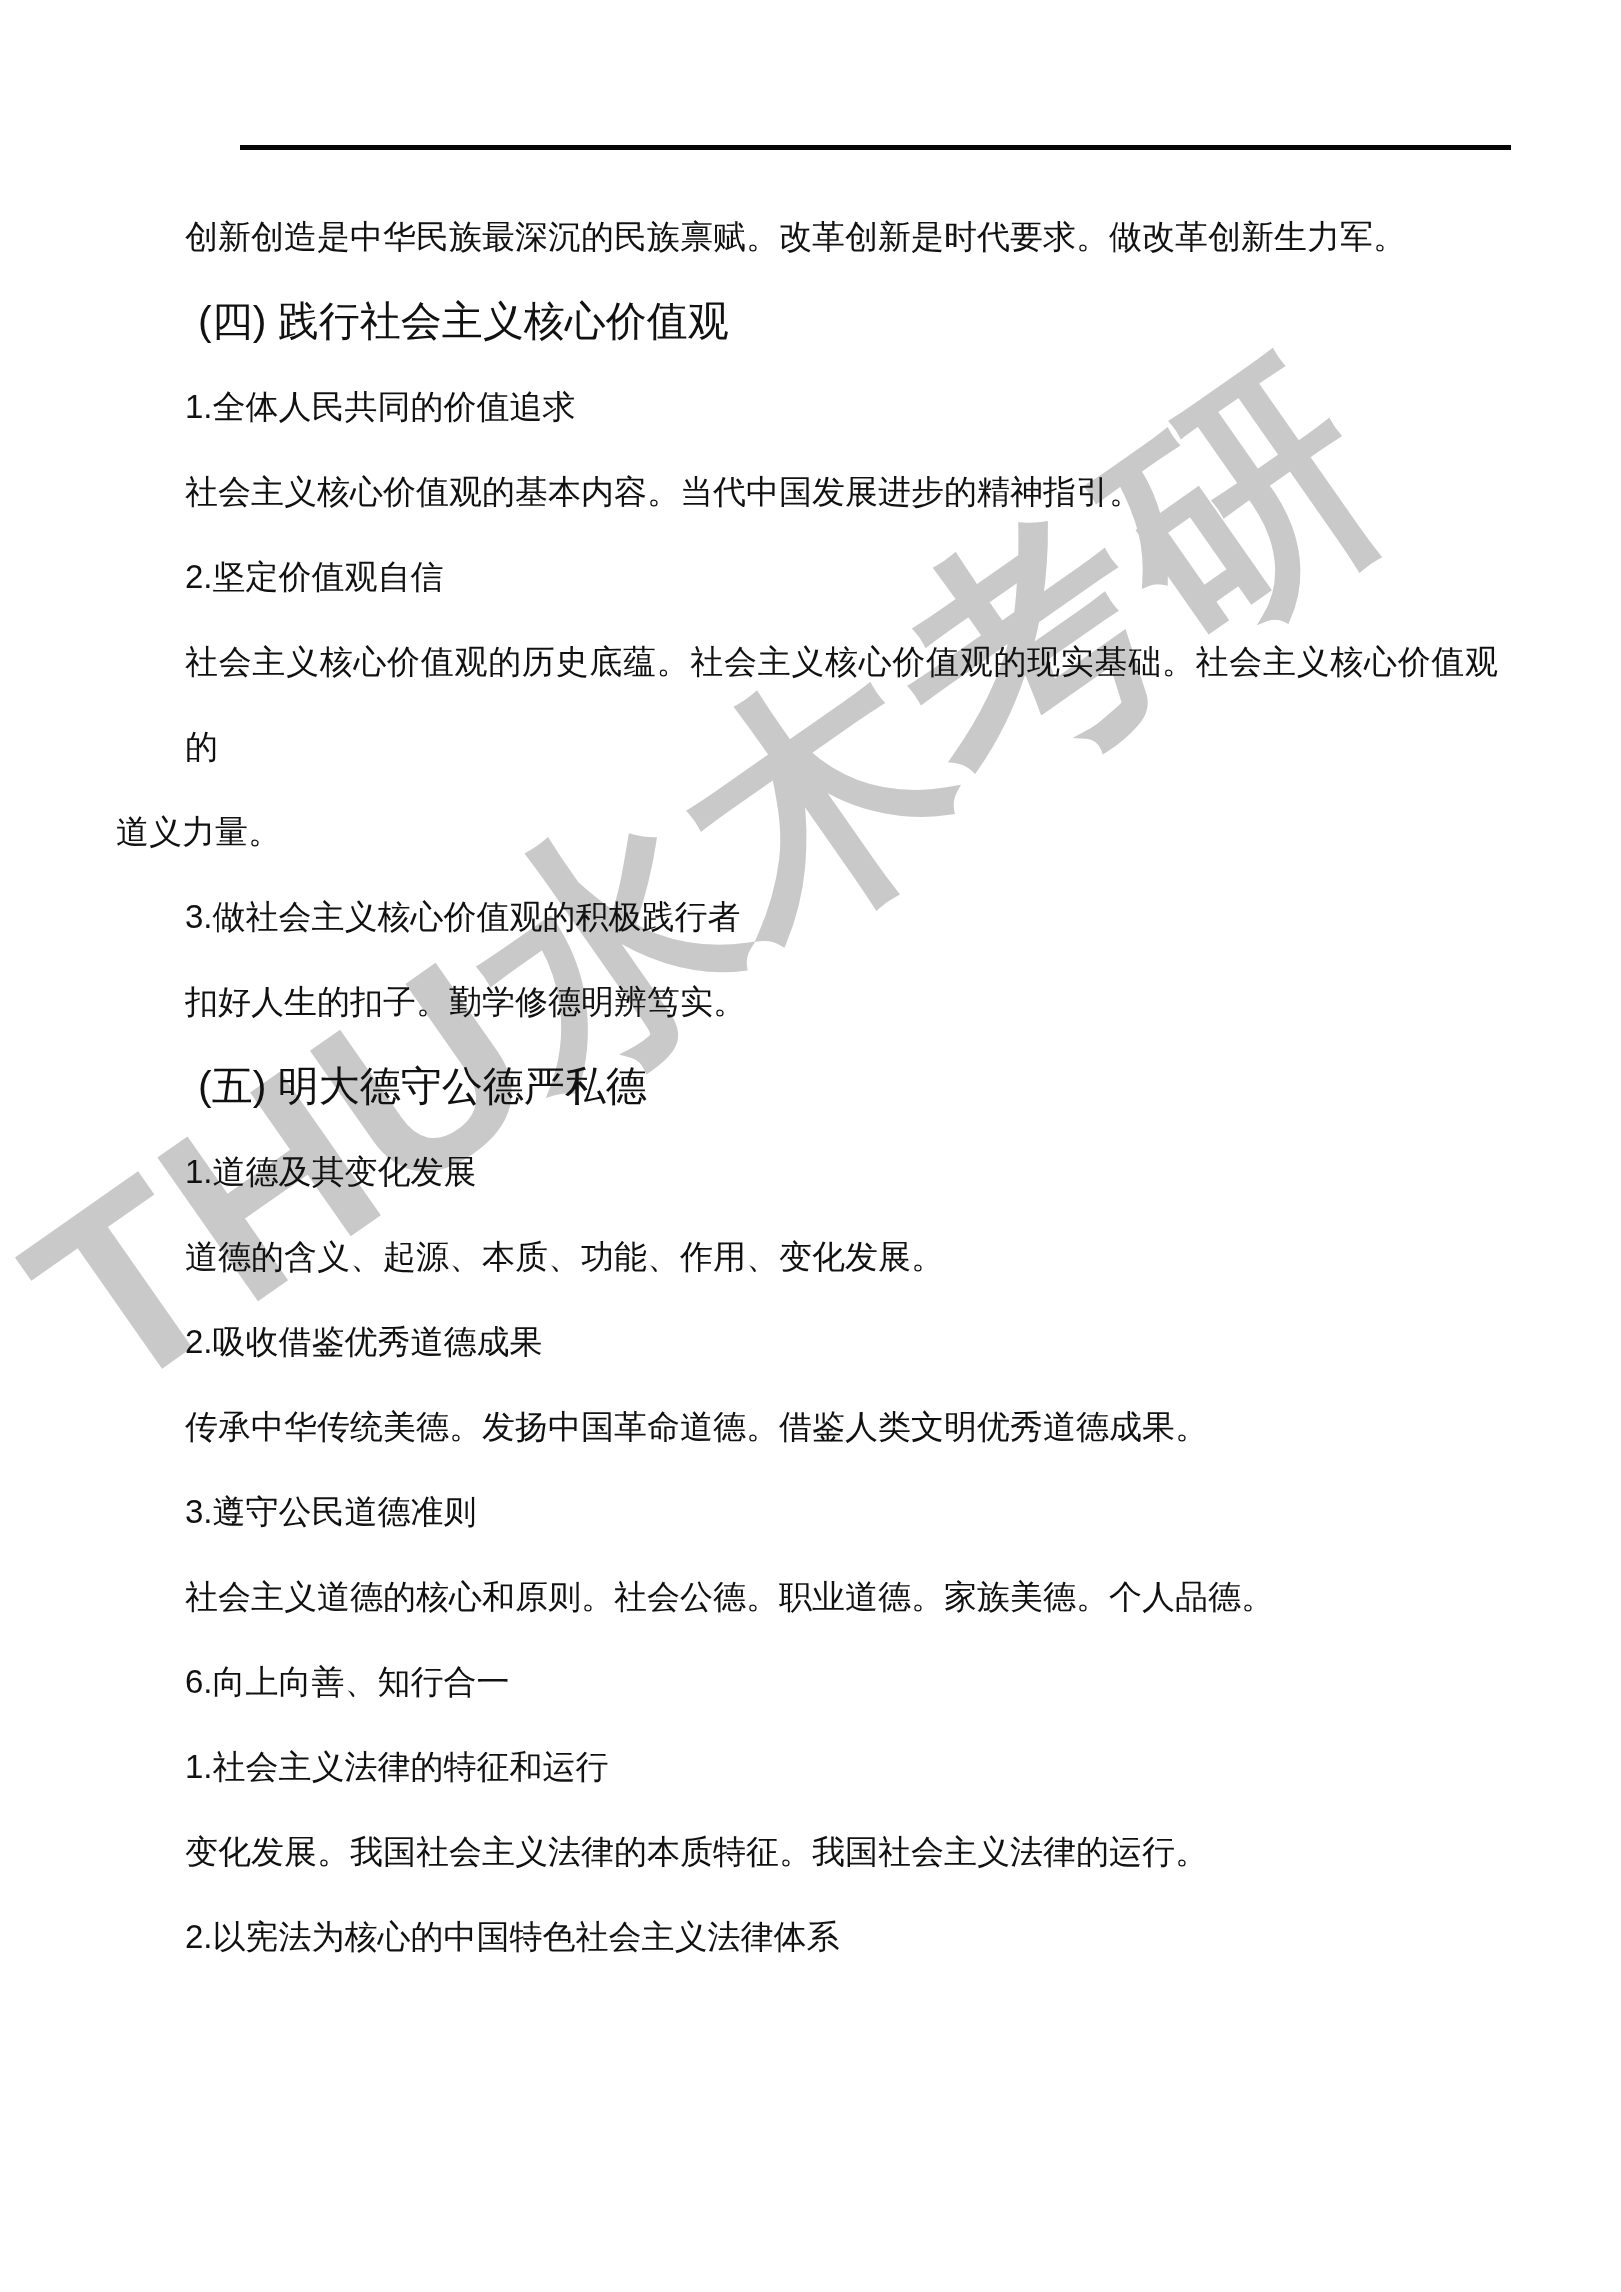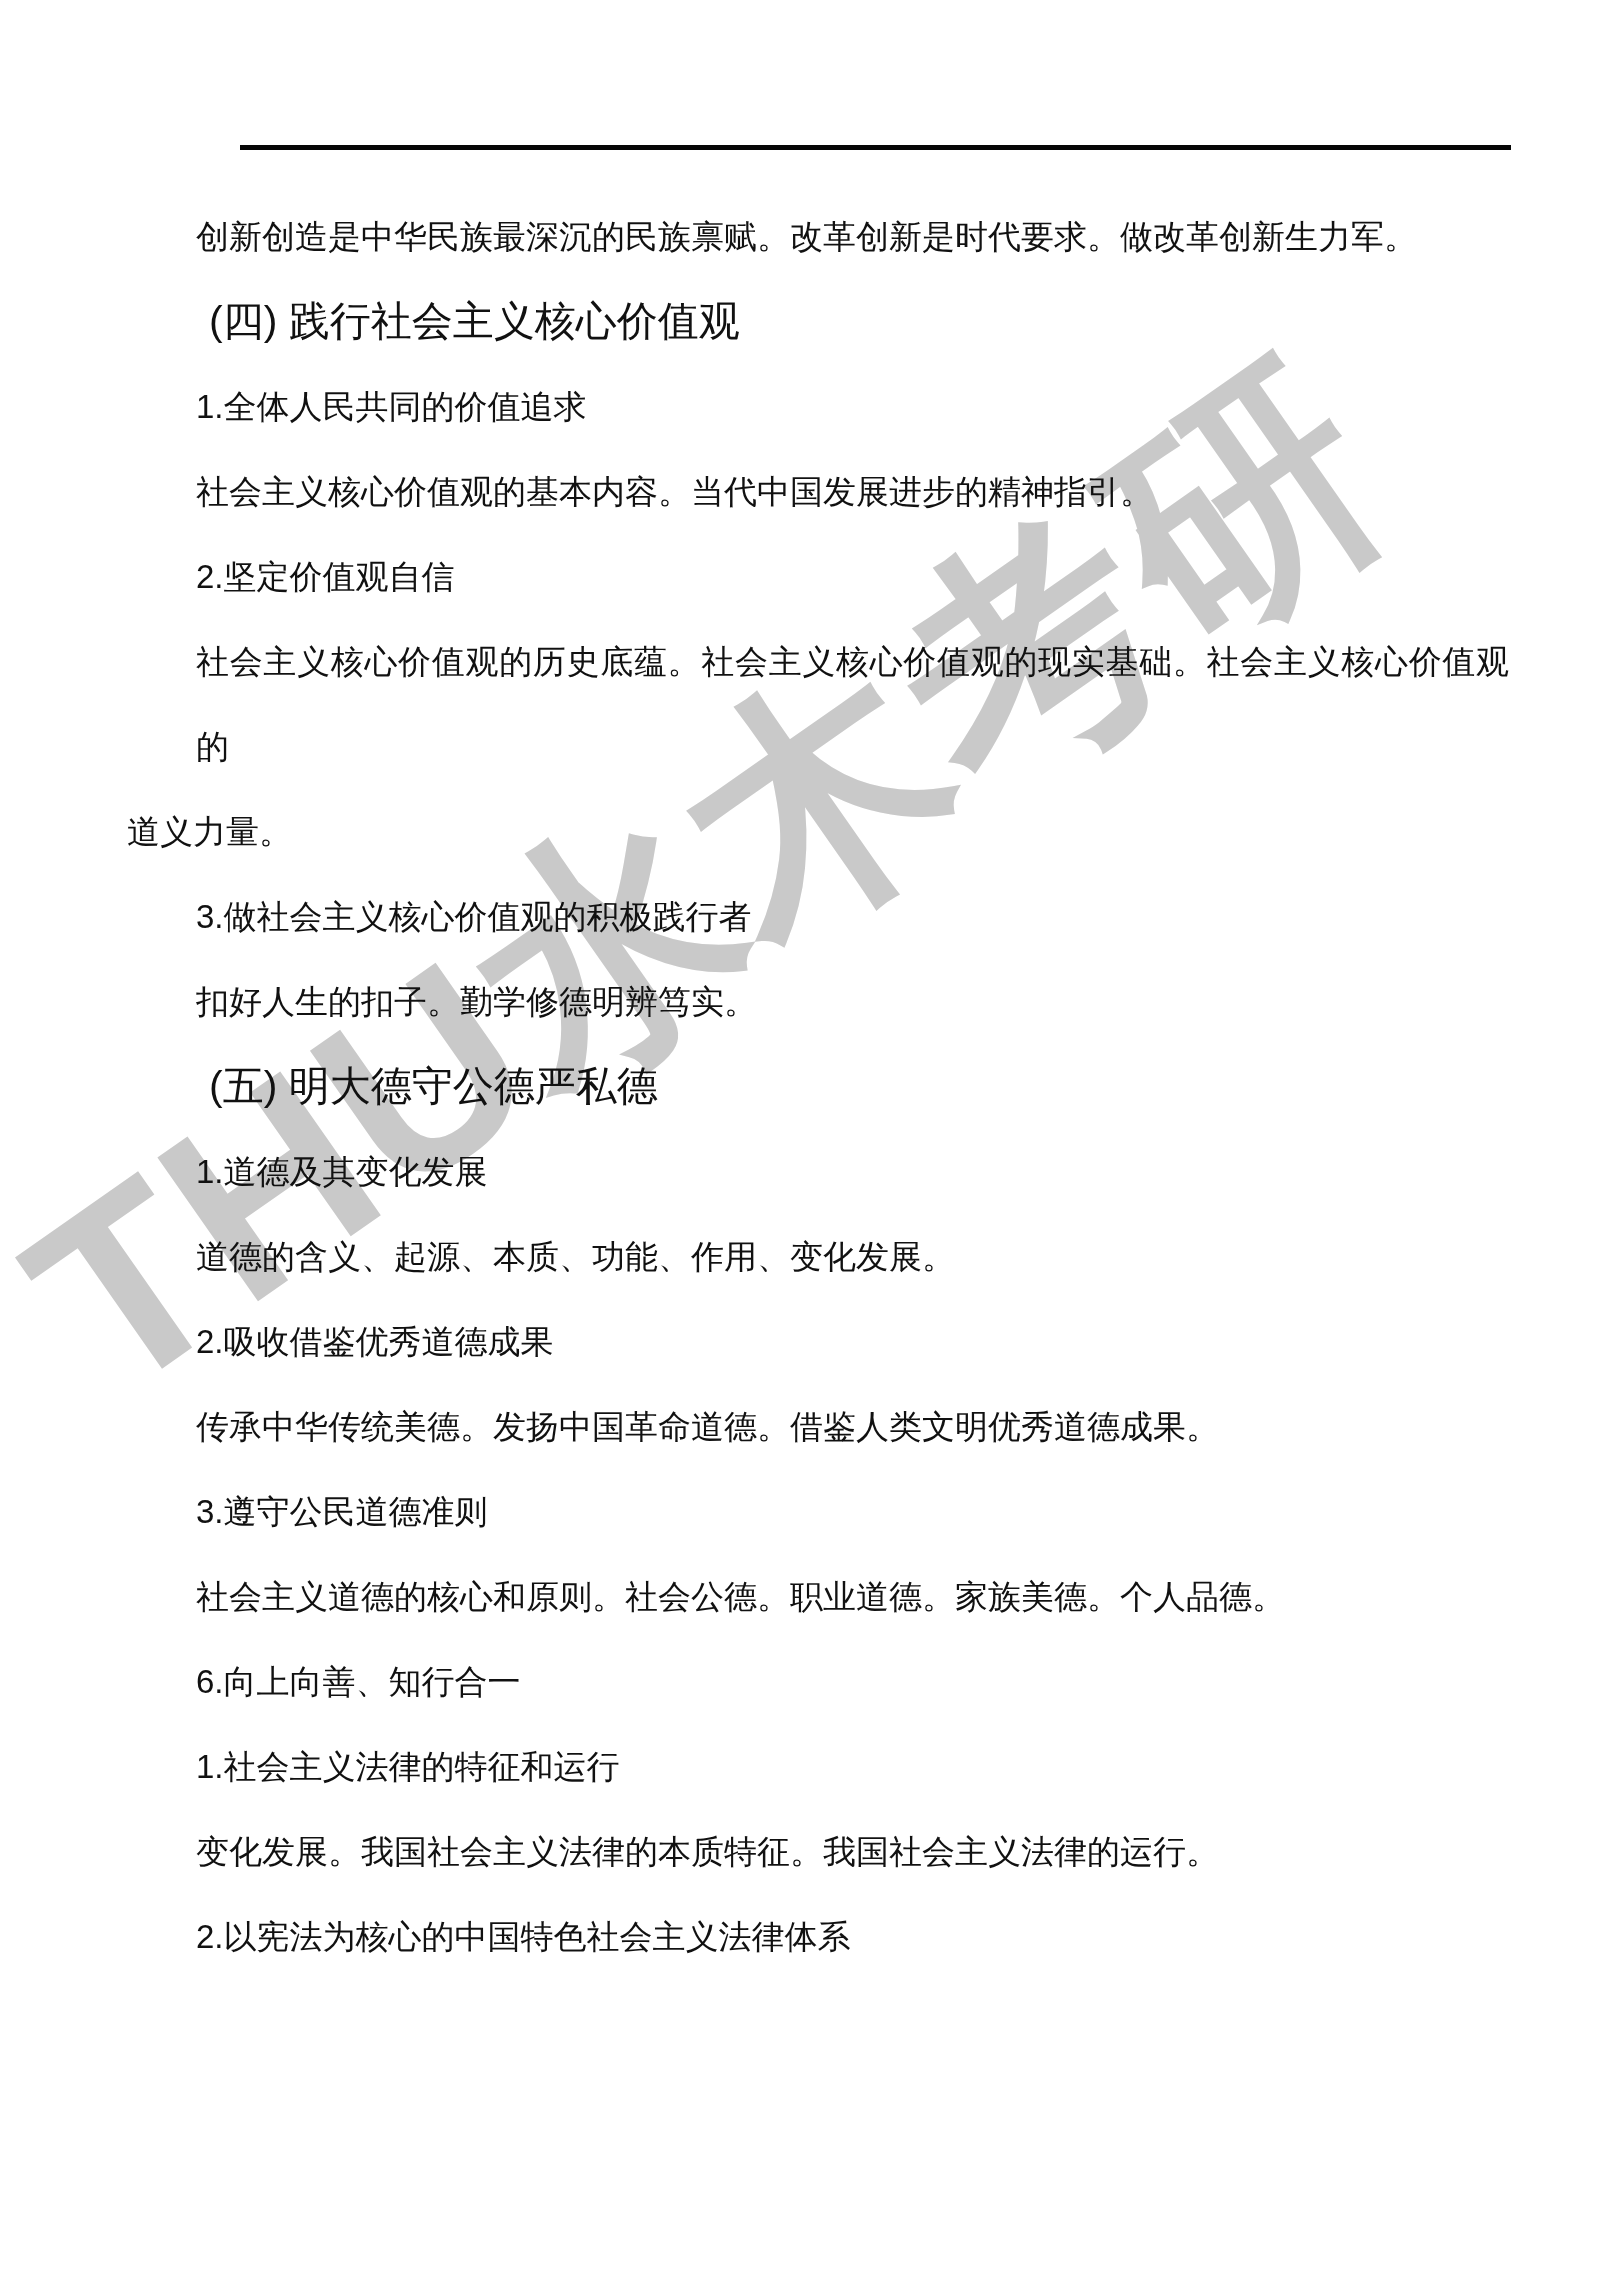--- a/index.html
+++ b/index.html
@@ -26,21 +26,21 @@
   }
   .header-rule{
     position:absolute;
     left:240px;top:145px;
     width:1271px;height:4.9px;
     background:#060606;
     z-index:1;
   }
   .content{
     position:absolute;
-    left:127px;top:194px;
+    left:116px;top:194px;
     width:1382px;
     z-index:2;
     color:#111;
   }
   .content p{
     margin:0;
     line-height:85px;
     font-size:33px;
     white-space:nowrap;
   }

